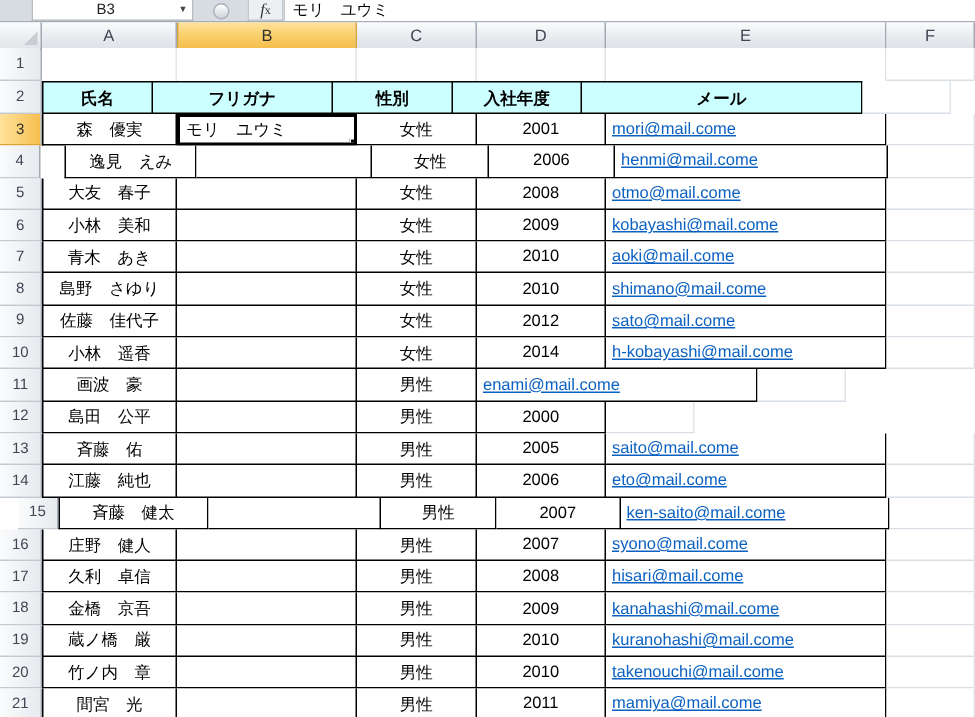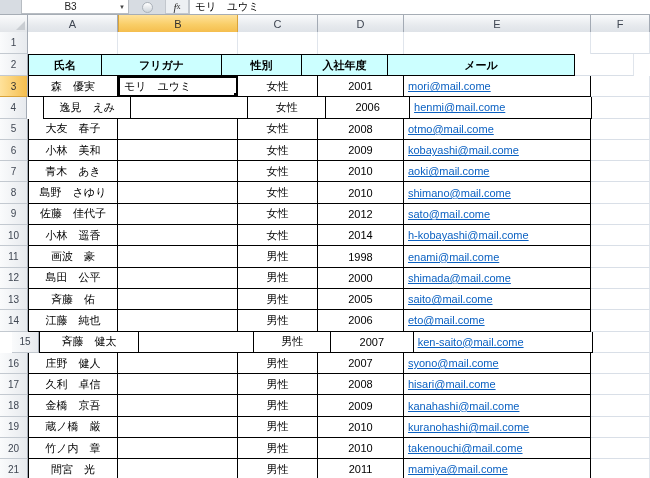--- a/index.html
+++ b/index.html
@@ -197,35 +197,31 @@
           <div class="cell t alignL" style="width: 187px;">
             <span class="link">h-kobayashi@mail.come</span>
           </div>
           <div class="cell plain" style="width: 59px;"></div>
         </div>
         <div class="row" style="height: 21.3px;">
           <div class="rowh">11</div>
           <div class="cell t alignC tA" style="width: 90px;">画波　豪</div>
           <div class="cell t alignL" style="width: 120px;"></div>
           <div class="cell t alignC" style="width: 80px;">男性</div>
-          <div class="cell t alignC" style="width: 86px;">1998</div>
           <div class="cell t alignL" style="width: 187px;">
             <span class="link">enami@mail.come</span>
           </div>
           <div class="cell plain" style="width: 59px;"></div>
         </div>
         <div class="row" style="height: 21.3px;">
           <div class="rowh">12</div>
           <div class="cell t alignC tA" style="width: 90px;">島田　公平</div>
           <div class="cell t alignL" style="width: 120px;"></div>
           <div class="cell t alignC" style="width: 80px;">男性</div>
           <div class="cell t alignC" style="width: 86px; text-align: center;">2000</div>
-          <div class="cell t alignL" style="width: 187px;">
-            <span class="link">shimada@mail.come</span>
-          </div>
           <div class="cell plain" style="width: 59px;"></div>
         </div>
         <div class="row" style="height: 21.3px;">
           <div class="rowh">13</div>
           <div class="cell t alignC tA" style="width: 90px;">斉藤　佑</div>
           <div class="cell t alignL" style="width: 120px;"></div>
           <div class="cell t alignC" style="width: 80px;">男性</div>
           <div class="cell t alignC" style="width: 86px;">2005</div>
           <div class="cell t alignL" style="width: 187px;">
             <span class="link">saito@mail.come</span>

